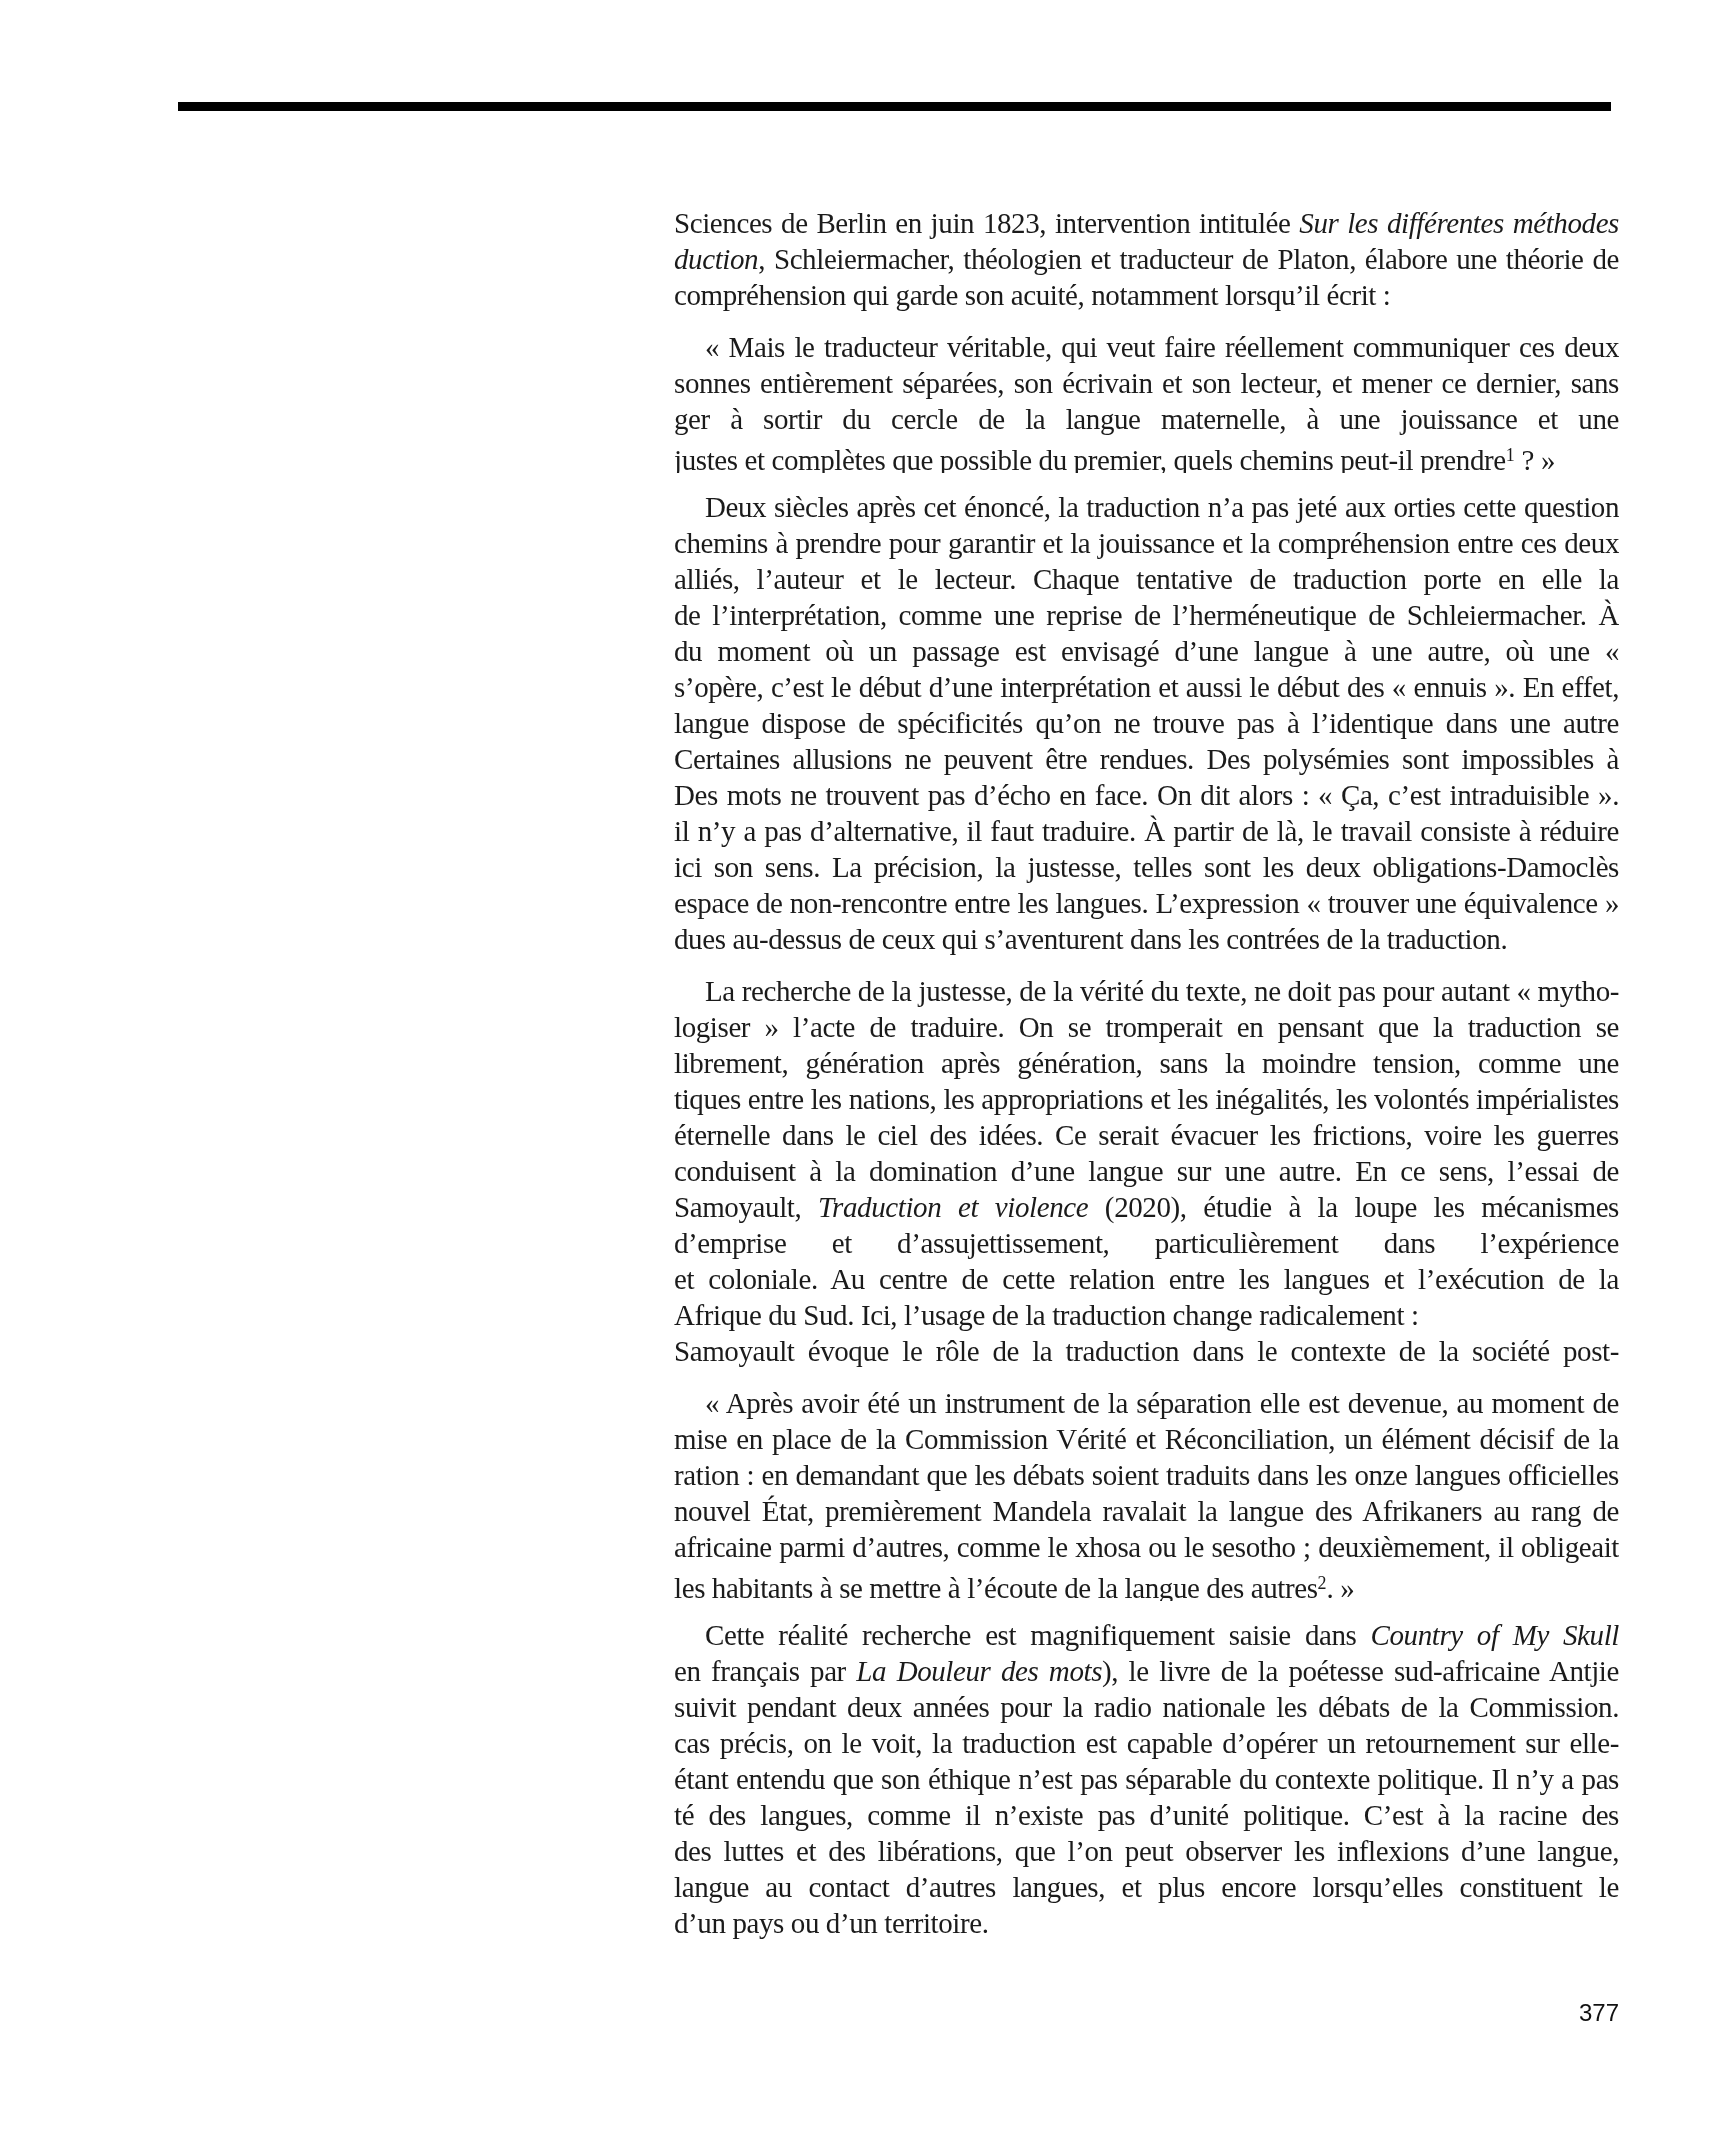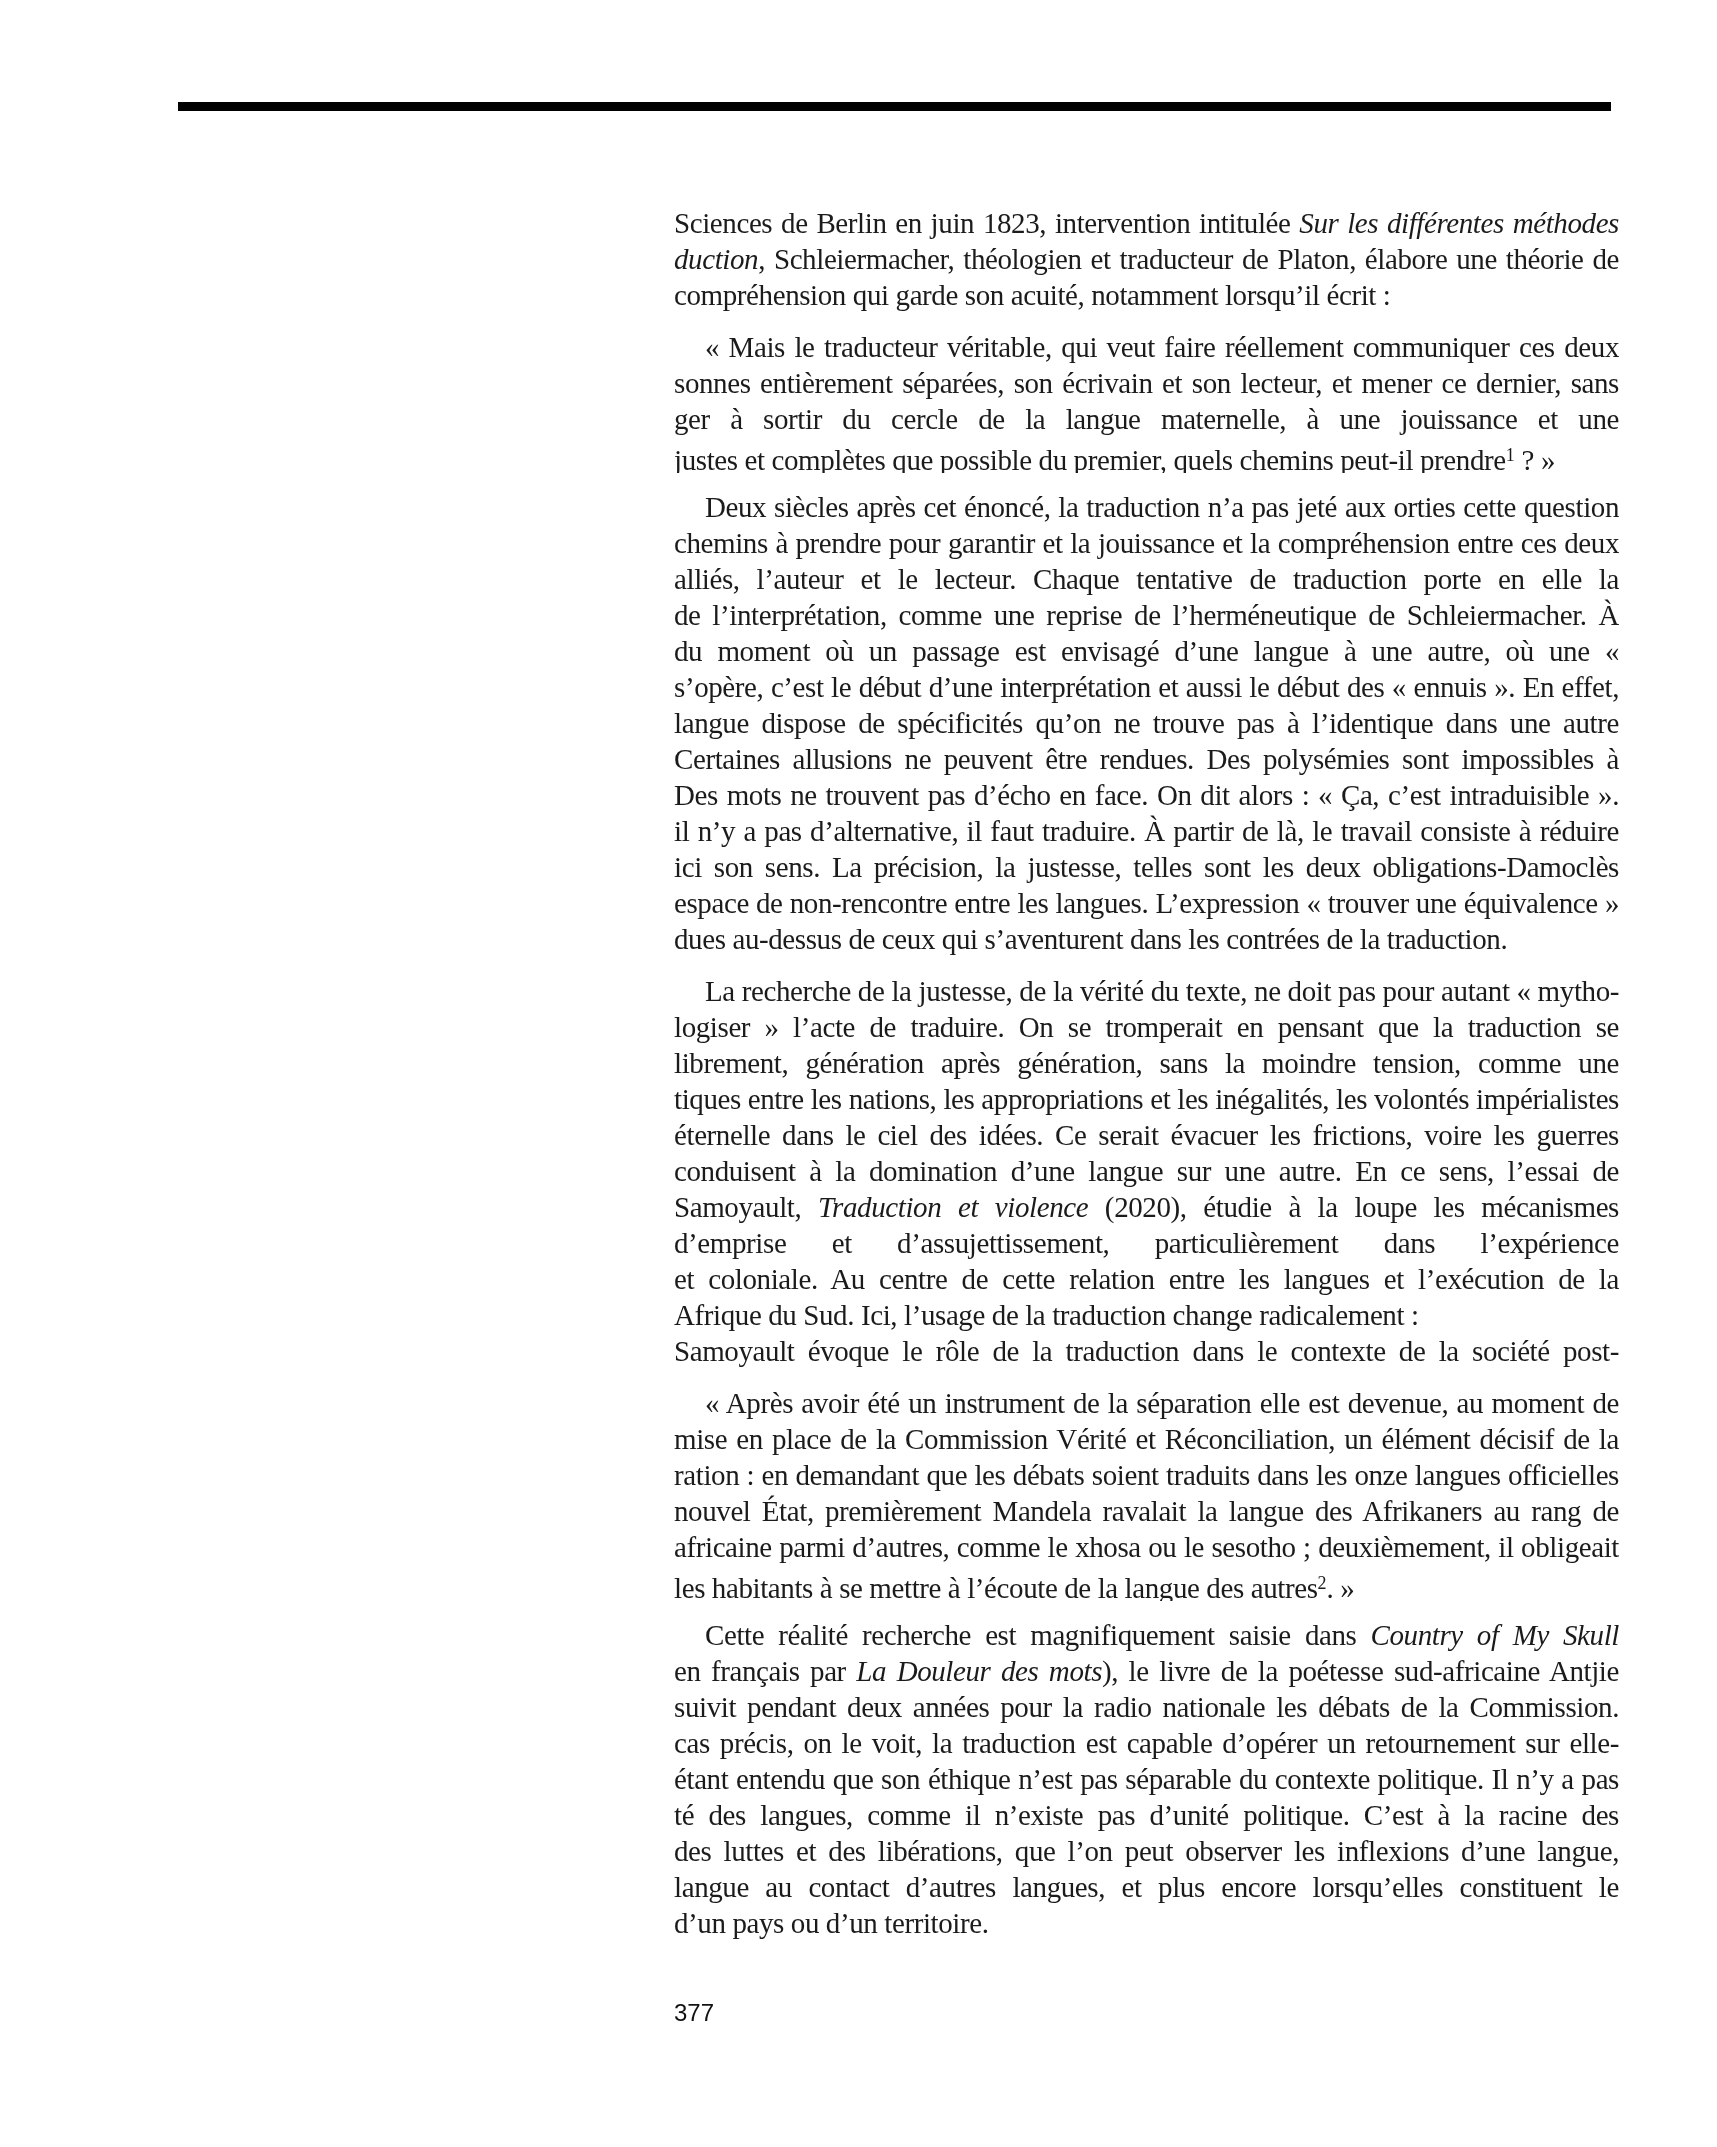--- a/index.html
+++ b/index.html
@@ -42,21 +42,21 @@
   .sup {
     font-size: 0.62em;
     vertical-align: 0.5em;
     letter-spacing: 0;
   }
   .page-number {
     position: absolute;
     top: 1999px;
     left: 674px;
     width: 945px;
-    text-align: left;
+    text-align: right;
     font-family: "Liberation Sans", sans-serif;
     font-size: 24px;
     color: #111111;
   }
 </style>
 </head>
 <body>
 
 <div class="page">
   <div class="rule"></div>

